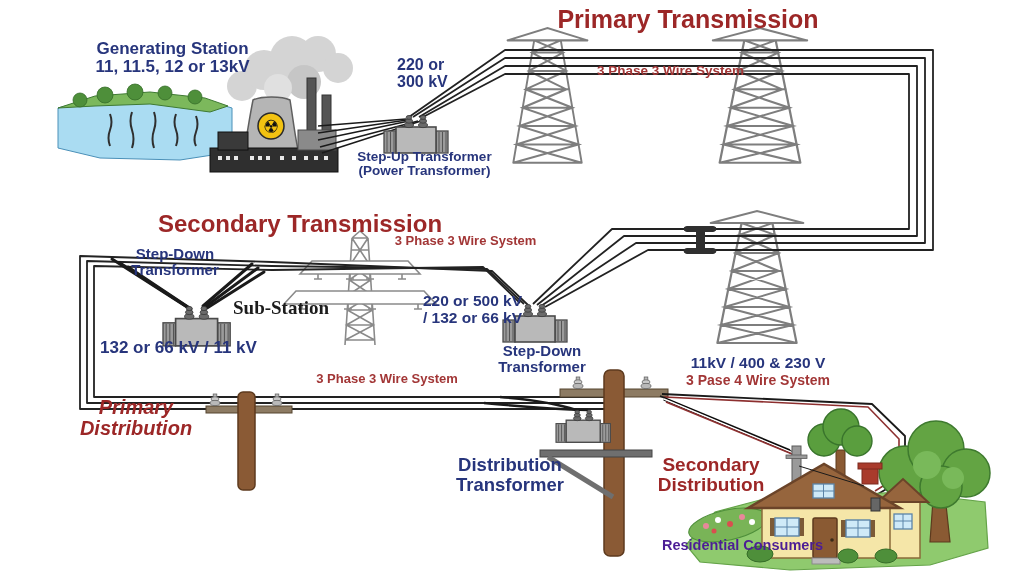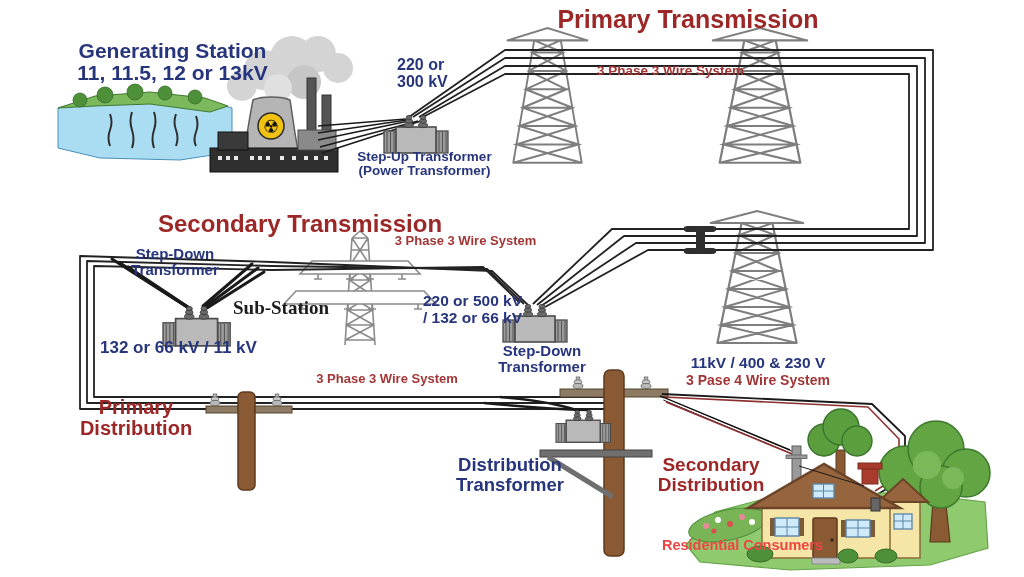--- a/index.html
+++ b/index.html
@@ -4,21 +4,21 @@
 <style>
   html,body{margin:0;padding:0;background:#fff;}
   .stage{position:relative;width:1024px;height:577px;background:#ffffff;overflow:hidden;
          font-family:"Liberation Sans",sans-serif;}
   .stage svg{position:absolute;left:0;top:0;}
   .lbl{position:absolute;font-weight:bold;line-height:1.07;white-space:nowrap;}
   .center{text-align:center;}
   .red{color:#9c2727;}
   .red2{color:#a23636;}
   .blue{color:#27357c;}
-  .dark{color:#ef4444;}
+  .dark{color:#4c1d95;}
   .serif{font-family:"Liberation Serif",serif;font-weight:600;color:#1c1c1c;}
   .lbl span{display:block;}
 </style>
 </head>
 <body>
 
 <div class="stage">
 
 <svg width="1024" height="577" viewBox="0 0 1024 577">
   <defs>
@@ -247,21 +247,21 @@
       <ellipse cx="760" cy="554" rx="13" ry="8" fill="#4e8f3a" stroke="#356d28"></ellipse>
       <ellipse cx="848" cy="556" rx="10" ry="7" fill="#4e8f3a" stroke="#356d28"></ellipse>
       <ellipse cx="886" cy="556" rx="11" ry="7" fill="#4e8f3a" stroke="#356d28"></ellipse>
       <line x1="799" y1="466" x2="864" y2="486" stroke="#1a1a1a" stroke-width="1"></line>
     </g>
   </g>
 </svg>
 
 <div class="lbl red center" style="left:538px;top:6px;width:300px;font-size:25px;">Primary Transmission</div>
 
-<div class="lbl blue center" style="left:70px;top:40px;width:205px;font-size:21px;">
+<div class="lbl blue center" style="left:70px;top:40px;width:205px;font-size:17px;">
   <span>Generating Station</span>
   <span>11, 11.5, 12 or 13kV</span>
 </div>
 
 <div class="lbl blue" style="left:397px;top:56px;width:80px;font-size:16px;">
   <span>220 or</span>
   <span>300 kV</span>
 </div>
 
 <div class="lbl red2 center" style="left:588px;top:64px;width:165px;font-size:13.5px;">3 Phase 3 Wire System</div>
@@ -289,21 +289,21 @@
 
 <div class="lbl blue" style="left:100px;top:339px;width:215px;font-size:17px;">132 or 66 kV / 11 kV</div>
 
 <div class="lbl blue center" style="left:486px;top:343px;width:112px;font-size:15px;">
   <span>Step-Down</span>
   <span>Transformer</span>
 </div>
 
 <div class="lbl red2 center" style="left:298px;top:372px;width:178px;font-size:13px;">3 Phase 3 Wire System</div>
 
-<div class="lbl red center" style="left:50px;top:397px;width:172px;font-size:20px;">
+<div class="lbl red center" style="left:50px;top:397px;width:172px;font-size:20px;font-style:italic;">
   <span>Primary</span>
   <span>Distribution</span>
 </div>
 
 <div class="lbl blue center" style="left:660px;top:355px;width:196px;font-size:15.5px;">11kV / 400 &amp; 230 V</div>
 <div class="lbl red2 center" style="left:660px;top:373px;width:196px;font-size:14px;">3 Pase 4 Wire System</div>
 
 <div class="lbl blue center" style="left:434px;top:455px;width:152px;font-size:18.5px;">
   <span>Distribution</span>
   <span>Transformer</span>

